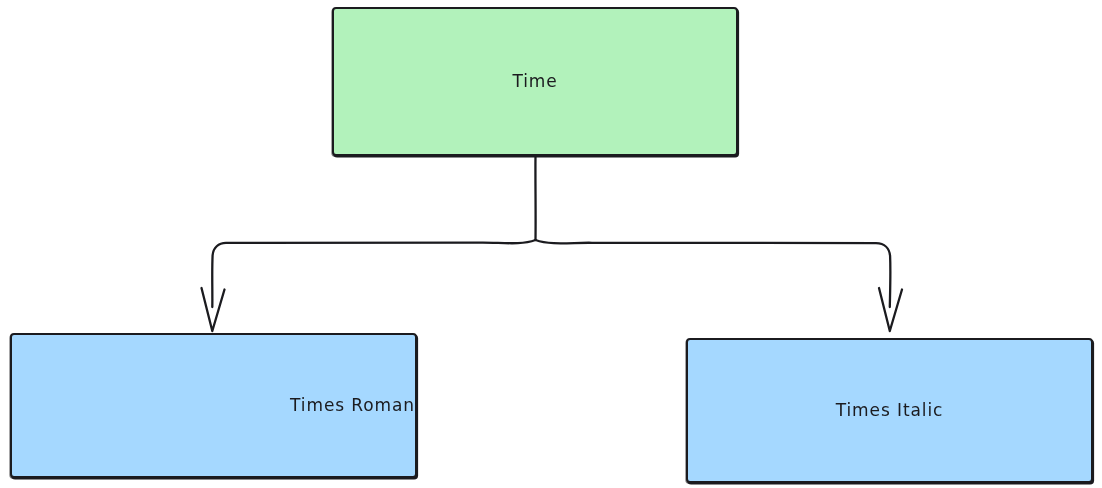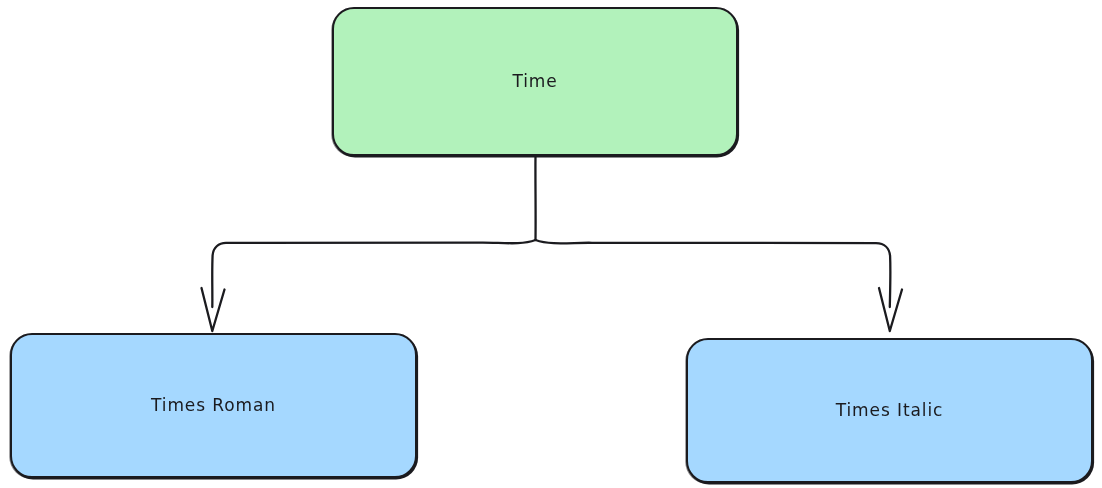--- a/index.html
+++ b/index.html
@@ -24,21 +24,21 @@
     width: 1102px;
     height: 488px;
     pointer-events: none;
   }
   .node {
     position: absolute;
     box-sizing: border-box;
     display: flex;
     align-items: center;
     justify-content: center;
-    border-radius: 22px;
+    border-radius: 4px;
     border: 2.2px solid #1b1b1f;
     box-shadow: 1.1px 1.4px 0 0 #1b1b1f, -0.7px 0.9px 0 0 rgba(27,27,31,0.55);
   }
   .node-label {
     font-family: "DejaVu Sans", sans-serif;
     font-size: 17px;
     letter-spacing: 0.9px;
     color: #1b1b1f;
     text-align: center;
     line-height: 1.2;
@@ -51,20 +51,21 @@
     width: 406px;
     height: 149px;
     background: #b2f2bb;
   }
   #node-child-0 {
     left: 10px;
     top: 333px;
     width: 407px;
     height: 145px;
     background: #a5d8ff;
+    justify-content: flex-end;
   }
   #node-child-1 {
     left: 686px;
     top: 338px;
     width: 407px;
     height: 145px;
     background: #a5d8ff;
   }
 </style>
 </head>

